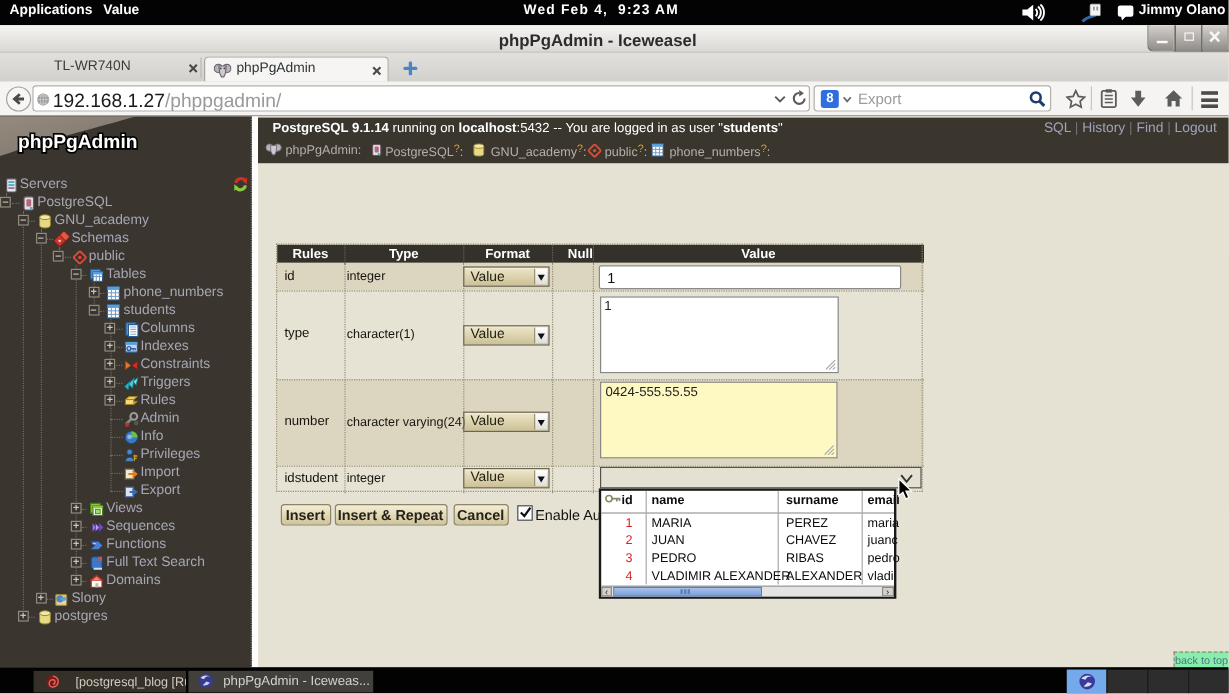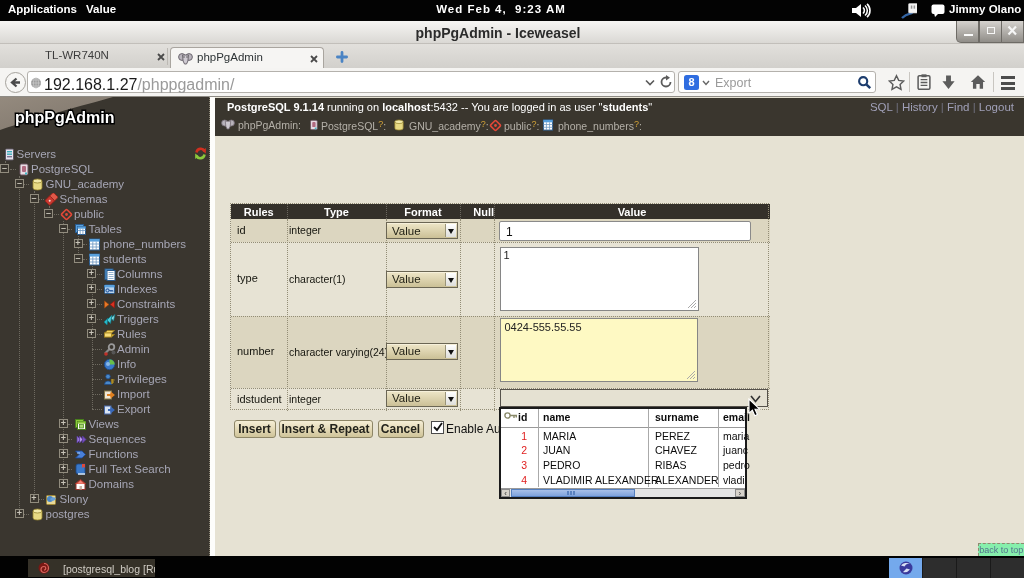--- a/index.html
+++ b/index.html
@@ -512,20 +512,27 @@
     </svg>
 <div class="ab" style="left:977.5px;top:542.5px;width:46.5px;height:13.5px;background:#86efac;border-top:1px dashed #8f8971;border-left:1px dashed #8f8971;font-size:9px;color:#53718e;text-align:center;line-height:13.5px;white-space:nowrap;overflow:hidden">back to top</div>
 <div class="ab" style="left:0;top:556px;width:1024px;height:22px;background:#020202"></div>
 <div class="ab" style="left:28px;top:558.5px;width:126.5px;height:18.5px;background:#353128;overflow:hidden">
 <svg style="position:absolute;left:10px;top:3px" width="12" height="12" viewBox="0 0 12 12">
         <circle cx="6" cy="6" r="5.5" fill="#7a1814"></circle>
         <path d="M6,1.5 a4.5 4.5 0 0 1 0,9 a3 3 0 0 1 0,-6 a1.8 1.8 0 0 1 0,3.6" stroke="#d86860" stroke-width="1.2" fill="none"></path>
       </svg>
 <span style="position:absolute;left:35px;top:4px;font-size:10.5px;color:#cfcbc3;white-space:nowrap">[postgresql_blog [Run...</span>
     </div>
+<div class="ab" style="left:157px;top:558.5px;width:153.5px;height:18.5px;background:#42403c">
+<svg style="position:absolute;left:8px;top:2.5px" width="13" height="13" viewBox="0 0 13 13">
+        <circle cx="6.5" cy="6.5" r="6" fill="#3a3a8c"></circle>
+        <path d="M2,4 a6 6 0 0 1 8,-1 a4 4 0 0 0 -5,2 z M4,10 a6 6 0 0 0 6,-2 l-3,-1 z" fill="#c8d4ee"></path>
+      </svg>
+<span style="position:absolute;left:29px;top:3px;font-size:11px;color:#d6d2ca;white-space:nowrap">phpPgAdmin - Iceweas...</span>
+    </div>
 <div class="ab" style="left:888.5px;top:557.5px;width:135.5px;height:20px;background:#2d2d2d"></div>
 <div class="ab" style="left:888.5px;top:557.5px;width:33px;height:20px;background:#74a9ec">
 <svg style="position:absolute;left:10px;top:3px" width="14" height="14" viewBox="0 0 14 14">
         <circle cx="7" cy="7" r="6.5" fill="#3a3a9c"></circle>
         <path d="M2,4.5 a7 7 0 0 1 9,-1.5 a4.5 4.5 0 0 0 -5.5,2.5 z M4,11 a7 7 0 0 0 7,-2.5 l-3.5,-1 z" fill="#d8e0f4"></path>
       </svg>
     </div>
 <div class="ab" style="left:922.3px;top:557.5px;width:1px;height:20px;background:#1a1a1a"></div>
 <div class="ab" style="left:956.1px;top:557.5px;width:1px;height:20px;background:#1a1a1a"></div>
 <div class="ab" style="left:989.9px;top:557.5px;width:1px;height:20px;background:#1a1a1a"></div>

